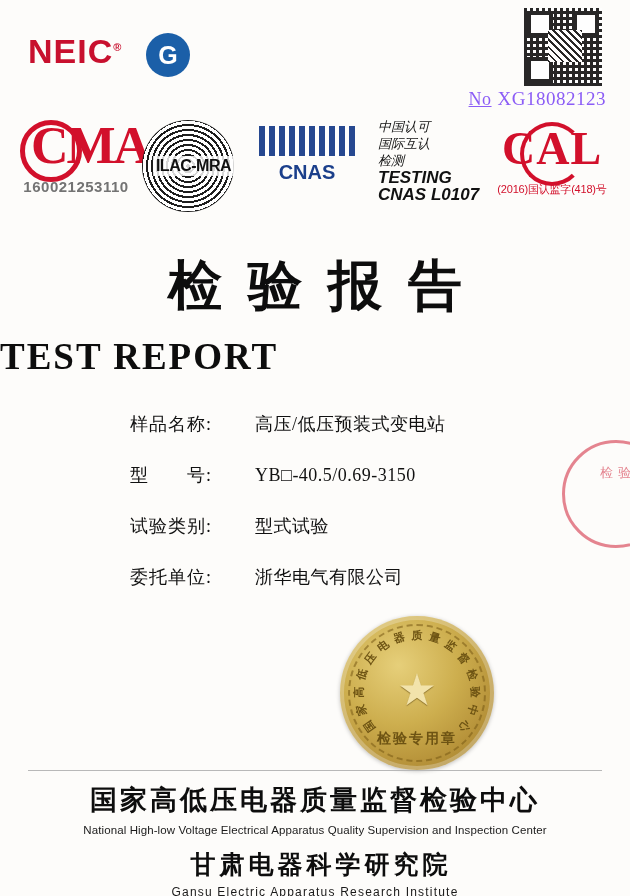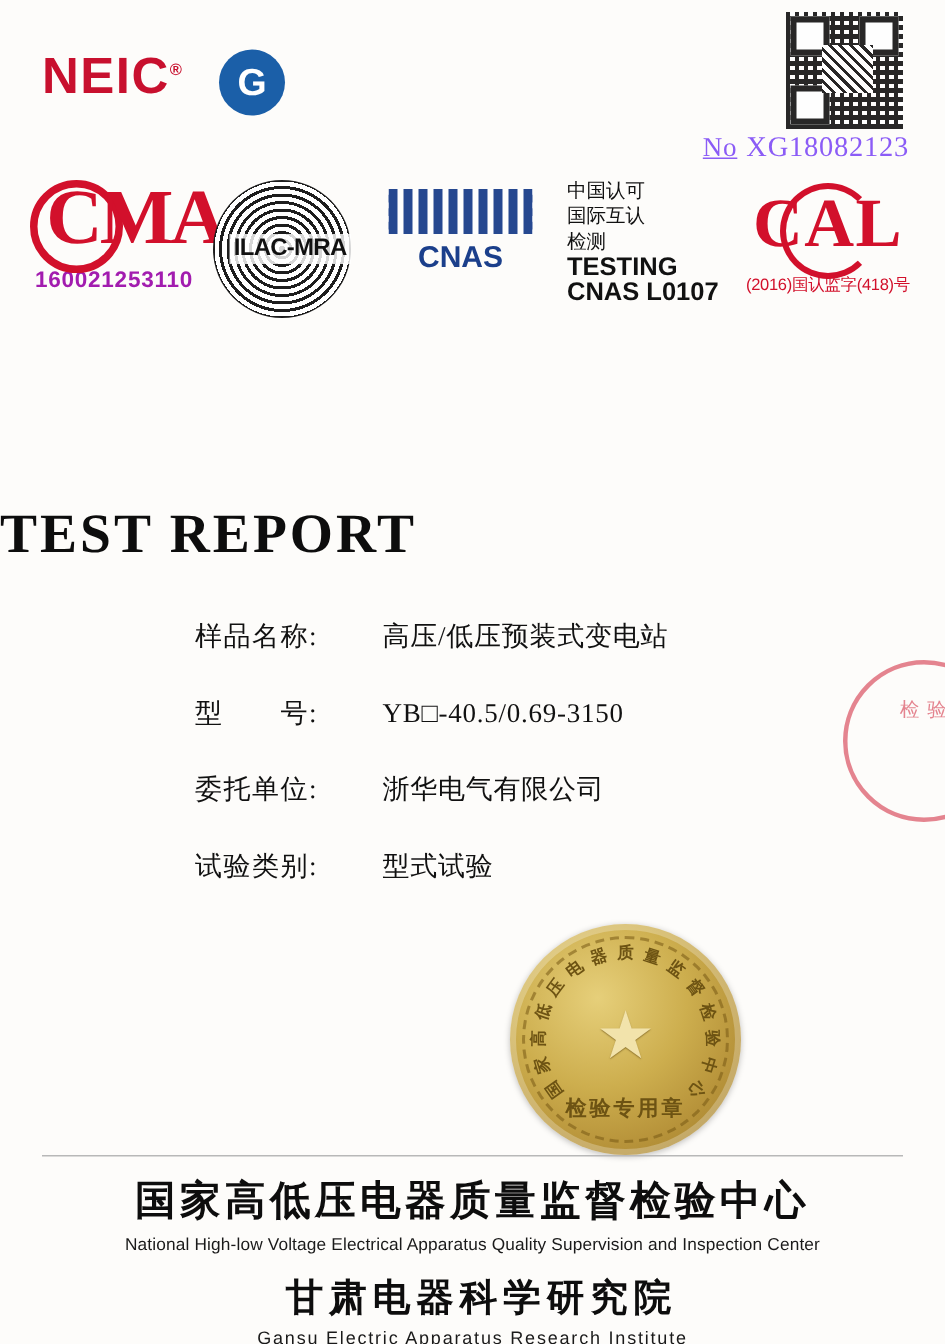--- a/index.html
+++ b/index.html
@@ -133,21 +133,21 @@
     height: 52px;
     border: 5px solid #d2102b;
     border-radius: 50%;
   }
   .cma-mark .txt { position: relative; left: 14px; }
   .cma-num {
     margin-top: 4px;
     font-family: "Liberation Sans", sans-serif;
     font-weight: bold;
     font-size: 15px;
-    color: #a21caf;
+    color: #737373;
     letter-spacing: .5px;
   }
   
   .ilac {
     position: absolute;
     left: 142px;
     top: 2px;
     width: 92px;
     height: 92px;
     border-radius: 50%;
@@ -194,20 +194,21 @@
     line-height: 32px;
   }
   
   .cnas-info {
     position: absolute;
     left: 378px;
     top: 0px;
     font-size: 13px;
     line-height: 17px;
     color: #111;
+    font-style: italic;
   }
   .cnas-info .en {
     font-family: "Liberation Sans", sans-serif;
     font-weight: bold;
     font-size: 17px;
   }
   
   .cal-wrap {
     position: absolute;
     right: 14px;
@@ -468,38 +469,39 @@
 
     <div class="cal-wrap">
       <div class="cal-mark">
         <span class="oring"></span>
         <span>CAL</span>
       </div>
       <div class="cal-sub">(2016)国认监字(418)号</div>
     </div>
   </div>
 
+  <div class="title-cn">检验报告</div>
   <div class="title-en">TEST REPORT</div>
 
   <div class="fields">
     <div class="field">
       <span class="flabel">样品名称:</span>
       <span class="fvalue">高压/低压预装式变电站</span>
     </div>
     <div class="field">
       <span class="flabel spaced">型　　号:</span>
       <span class="fvalue">YB□-40.5/0.69-3150</span>
     </div>
     <div class="field">
+      <span class="flabel">试验类别:</span>
+      <span class="fvalue">型式试验</span>
+    </div>
+    <div class="field">
       <span class="flabel">委托单位:</span>
       <span class="fvalue">浙华电气有限公司</span>
-    </div>
-    <div class="field">
-      <span class="flabel">试验类别:</span>
-      <span class="fvalue">型式试验</span>
     </div>
   </div>
 
   <div class="edge-stamp">检 验</div>
 
   <div class="seal">
     <div class="ring-text" id="seal-ring">
         <span style="transform: rotate(-215deg) translate(58px) rotate(90deg) translate(-50%, -50%);">国</span>
         <span style="transform: rotate(-197.143deg) translate(58px) rotate(90deg) translate(-50%, -50%);">家</span>
         <span style="transform: rotate(-179.286deg) translate(58px) rotate(90deg) translate(-50%, -50%);">高</span>

